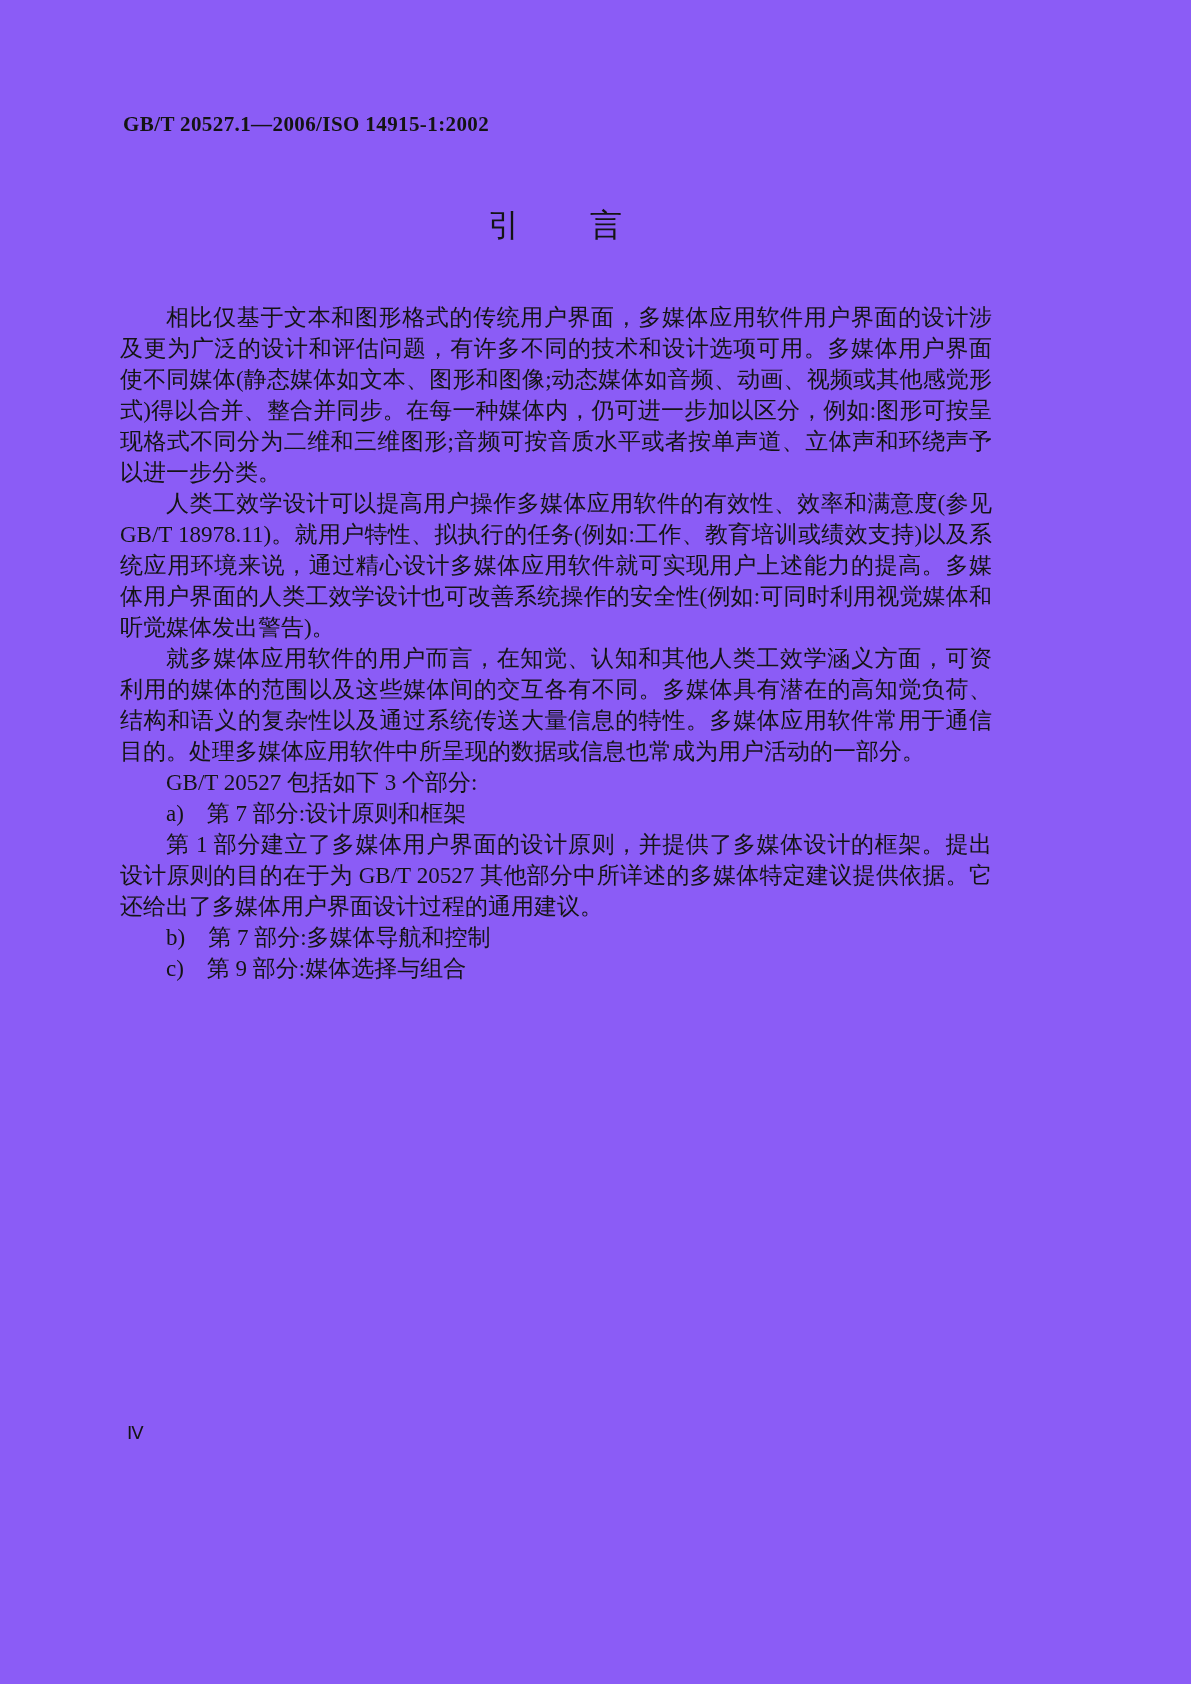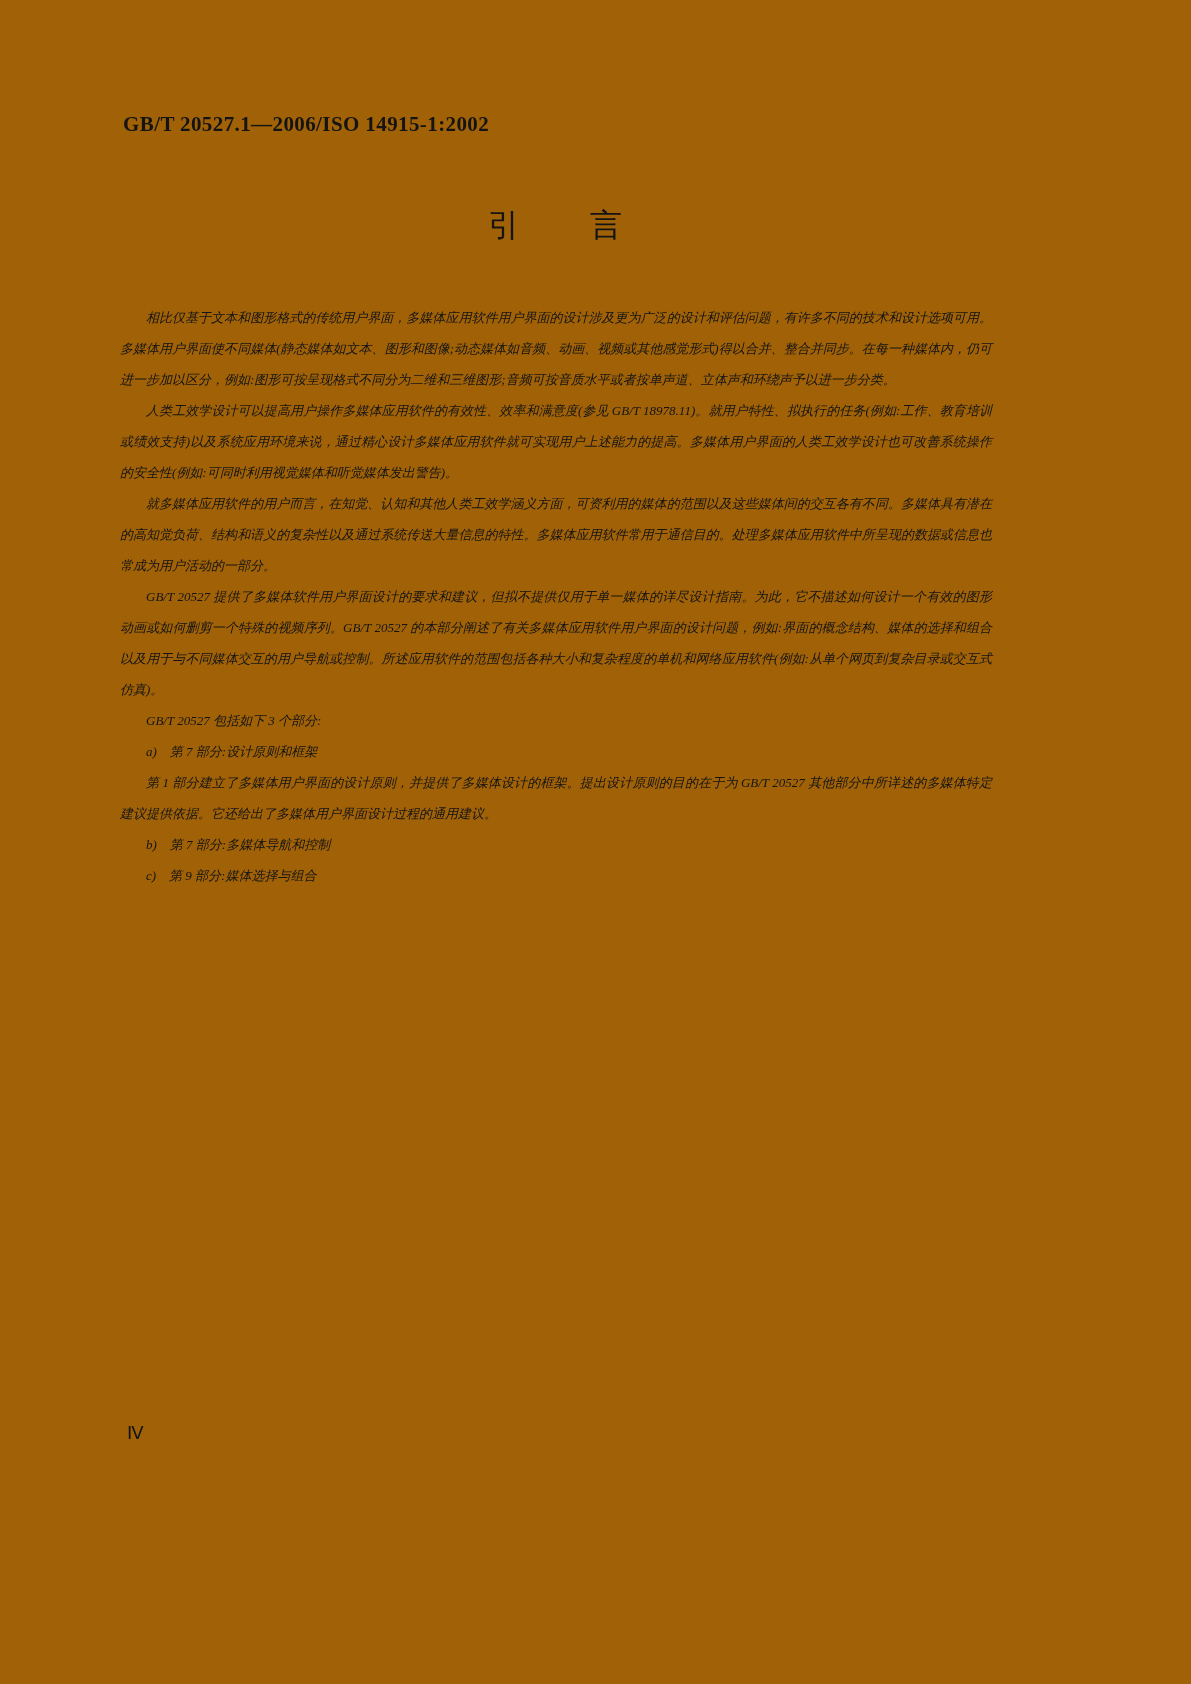--- a/index.html
+++ b/index.html
@@ -1,21 +1,21 @@
 <!DOCTYPE html>
 <html><head>
 <meta charset="utf-8">
 <style>
   * { margin: 0; padding: 0; box-sizing: border-box; }
   html, body { background: #e8e8e8; }
   .page {
     width: 1191px;
     height: 1684px;
     position: relative;
-    background: #a16207;
+    background: #8b5cf6;
     color: #141414;
     margin: 0 auto;
     overflow: hidden;
   }
   .doc-number {
     position: absolute;
     left: 123px;
     top: 112px;
     font-family: "Liberation Serif", serif;
     font-weight: bold;
@@ -33,24 +33,23 @@
     font-weight: normal;
     font-size: 32px;
     letter-spacing: 2px;
   }
   .body-text {
     position: absolute;
     left: 120px;
     top: 302px;
     width: 872px;
     font-family: "Liberation Serif", serif;
-    font-size: 13px;
+    font-size: 23px;
     line-height: 31px;
     text-align: justify;
-    font-style: italic;
   }
   .para {
     text-indent: 2em;
     margin: 0;
   }
   .page-number {
     position: absolute;
     left: 127px;
     top: 1422px;
     font-family: "Liberation Serif", serif;
@@ -63,21 +62,20 @@
 <div class="page">
 
   <div class="doc-number">GB/T 20527.1—2006/ISO 14915-1:2002</div>
 
   <h1 class="title">引　　言</h1>
 
   <div class="body-text">
     <p class="para">相比仅基于文本和图形格式的传统用户界面，多媒体应用软件用户界面的设计涉及更为广泛的设计和评估问题，有许多不同的技术和设计选项可用。多媒体用户界面使不同媒体(静态媒体如文本、图形和图像;动态媒体如音频、动画、视频或其他感觉形式)得以合并、整合并同步。在每一种媒体内，仍可进一步加以区分，例如:图形可按呈现格式不同分为二维和三维图形;音频可按音质水平或者按单声道、立体声和环绕声予以进一步分类。</p>
     <p class="para">人类工效学设计可以提高用户操作多媒体应用软件的有效性、效率和满意度(参见 GB/T 18978.11)。就用户特性、拟执行的任务(例如:工作、教育培训或绩效支持)以及系统应用环境来说，通过精心设计多媒体应用软件就可实现用户上述能力的提高。多媒体用户界面的人类工效学设计也可改善系统操作的安全性(例如:可同时利用视觉媒体和听觉媒体发出警告)。</p>
     <p class="para">就多媒体应用软件的用户而言，在知觉、认知和其他人类工效学涵义方面，可资利用的媒体的范围以及这些媒体间的交互各有不同。多媒体具有潜在的高知觉负荷、结构和语义的复杂性以及通过系统传送大量信息的特性。多媒体应用软件常用于通信目的。处理多媒体应用软件中所呈现的数据或信息也常成为用户活动的一部分。</p>
-    <p class="para">GB/T 20527 提供了多媒体软件用户界面设计的要求和建议，但拟不提供仅用于单一媒体的详尽设计指南。为此，它不描述如何设计一个有效的图形动画或如何删剪一个特殊的视频序列。GB/T 20527 的本部分阐述了有关多媒体应用软件用户界面的设计问题，例如:界面的概念结构、媒体的选择和组合以及用于与不同媒体交互的用户导航或控制。所述应用软件的范围包括各种大小和复杂程度的单机和网络应用软件(例如:从单个网页到复杂目录或交互式仿真)。</p>
     <p class="para">GB/T 20527 包括如下 3 个部分:</p>
     <p class="para">a)　第 7 部分:设计原则和框架</p>
     <p class="para">第 1 部分建立了多媒体用户界面的设计原则，并提供了多媒体设计的框架。提出设计原则的目的在于为 GB/T 20527 其他部分中所详述的多媒体特定建议提供依据。它还给出了多媒体用户界面设计过程的通用建议。</p>
     <p class="para">b)　第 7 部分:多媒体导航和控制</p>
     <p class="para">c)　第 9 部分:媒体选择与组合</p>
   </div>
 
   <div class="page-number">Ⅳ</div>
 
 </div>

